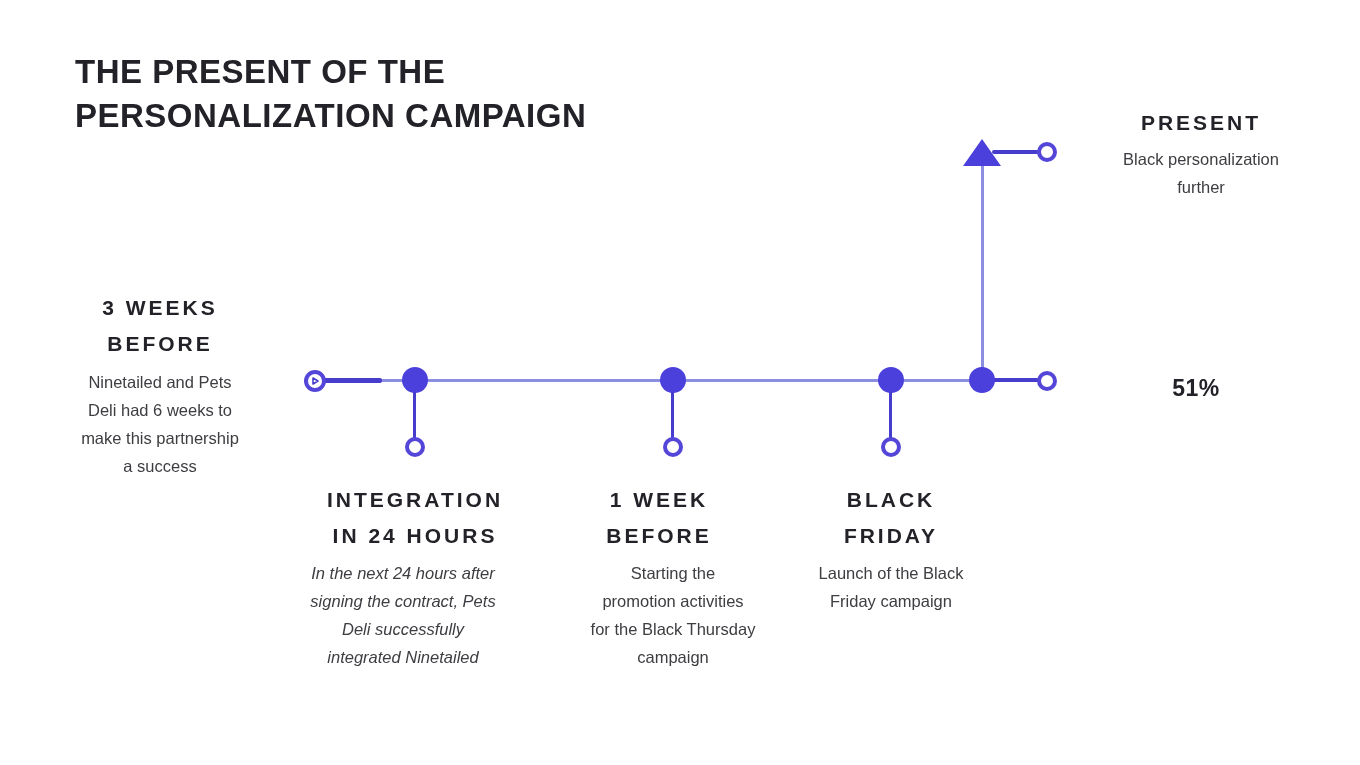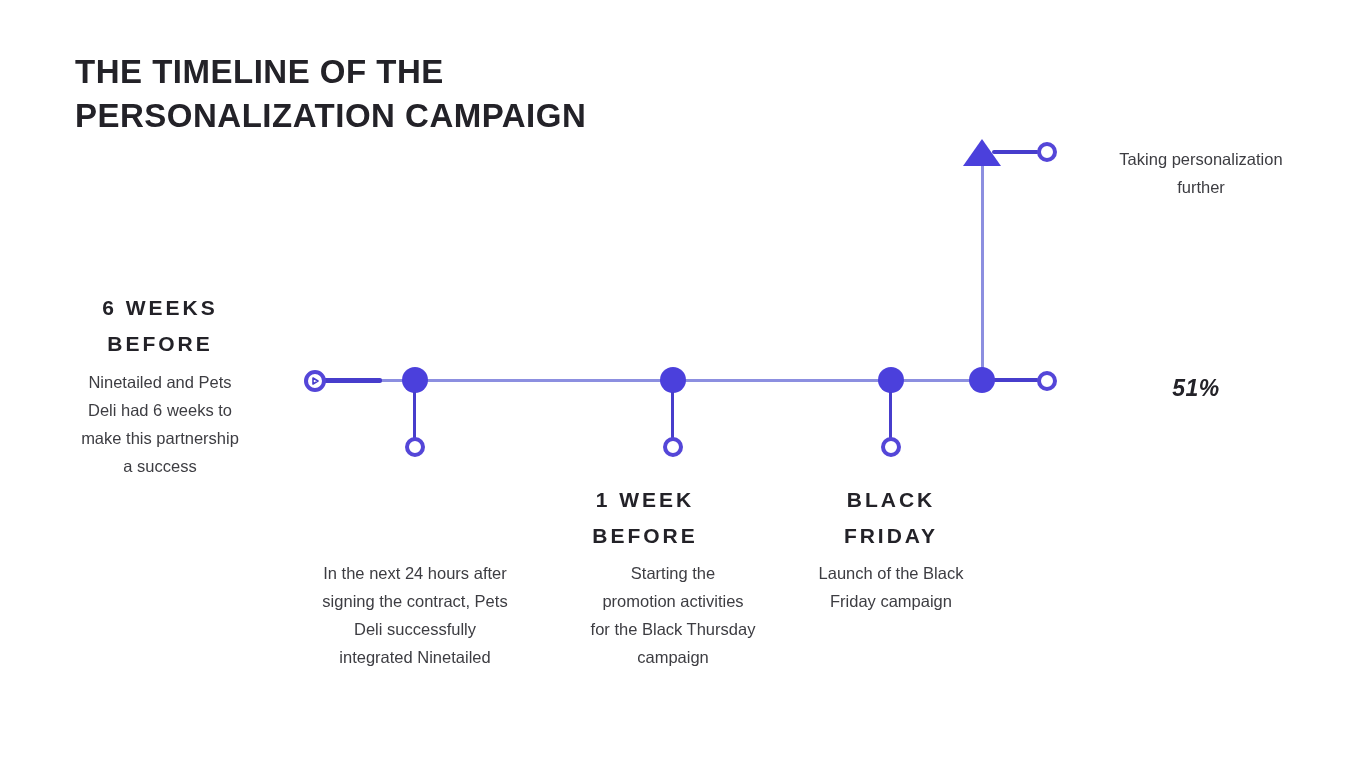--- a/index.html
+++ b/index.html
@@ -37,21 +37,20 @@
     color: var(--body-text, #3d3d42);
     text-align: center;
     white-space: pre-line;
   }
   .stat-heading {
     font-weight: 800;
     font-size: 23px; line-height: 32px;
     letter-spacing: 0.5px;
     color: var(--heading-text, #232228);
     text-align: center;
-    font-style: italic;
   }
 
   
   .line-light-h {
     left: 315px; top: 379px; width: 667px; height: 3px;
     background: var(--line-light, #8c8fe0);
   }
   .line-light-v {
     left: 981px; top: 162px; width: 3px; height: 218px;
     background: var(--line-light, #8c8fe0);
@@ -90,21 +89,21 @@
     border-left: 19px solid transparent;
     border-right: 19px solid transparent;
     border-bottom: 27px solid var(--node-fill, #4b40dc);
   }
 </style>
 </head>
 <body>
 
 <div id="canvas">
 
-  <div class="abs page-title">THE TIMELINE OF THE
+  <div class="abs page-title">THE PRESENT OF THE
 PERSONALIZATION CAMPAIGN</div>
 
   <div class="abs line-light-h"></div>
   <div class="abs line-light-v"></div>
 
   <div class="abs seg-dark seg-start"></div>
   <div class="abs seg-dark seg-top-right"></div>
   <div class="abs seg-dark seg-bottom-right"></div>
 
   <div class="abs start-ring">
@@ -123,42 +122,45 @@
   <div class="abs stem" style="left:889px; top:392px; height:46px;"></div>
 
   <div class="abs ring" style="left:405px; top:437px;"></div>
   <div class="abs ring" style="left:663px; top:437px;"></div>
   <div class="abs ring" style="left:881px; top:437px;"></div>
   <div class="abs ring" style="left:1037px; top:371px;"></div>
   <div class="abs ring" style="left:1037px; top:142px;"></div>
 
   <div class="abs arrow-up"></div>
 
-  <div class="abs heading" style="left:48px; top:290px; width:224px;">6 WEEKS
+  <div class="abs heading" style="left:48px; top:290px; width:224px;">3 WEEKS
 BEFORE</div>
   <div class="abs desc" style="left:48px; top:368px; width:224px;">Ninetailed and Pets
 Deli had 6 weeks to
 make this partnership
 a success</div>
 
-  <div class="abs desc" style="left:287px; top:559px; width:256px;">In the next 24 hours after
+  <div class="abs heading" style="left:295px; top:482px; width:240px;">INTEGRATION
+IN 24 HOURS</div>
+  <div class="abs desc" style="left:275px; top:559px; width:256px;font-style:italic;">In the next 24 hours after
 signing the contract, Pets
 Deli successfully
 integrated Ninetailed</div>
 
-  <div class="abs heading" style="left:545px; top:482px; width:200px;">1 WEEK
+  <div class="abs heading" style="left:559px; top:482px; width:200px;">1 WEEK
 BEFORE</div>
   <div class="abs desc" style="left:573px; top:559px; width:200px;">Starting the
 promotion activities
 for the Black Thursday
 campaign</div>
 
   <div class="abs heading" style="left:791px; top:482px; width:200px;">BLACK
 FRIDAY</div>
   <div class="abs desc" style="left:783px; top:559px; width:216px;">Launch of the Black
 Friday campaign</div>
 
-  <div class="abs desc" style="left:1086px; top:145px; width:230px;">Taking personalization
+  <div class="abs heading" style="left:1091px; top:105px; width:220px;">PRESENT</div>
+  <div class="abs desc" style="left:1086px; top:145px; width:230px;">Black personalization
 further</div>
 
   <div class="abs stat-heading" style="left:1106px; top:372px; width:180px;">51%</div>
 
 </div>
 
 </body></html>

